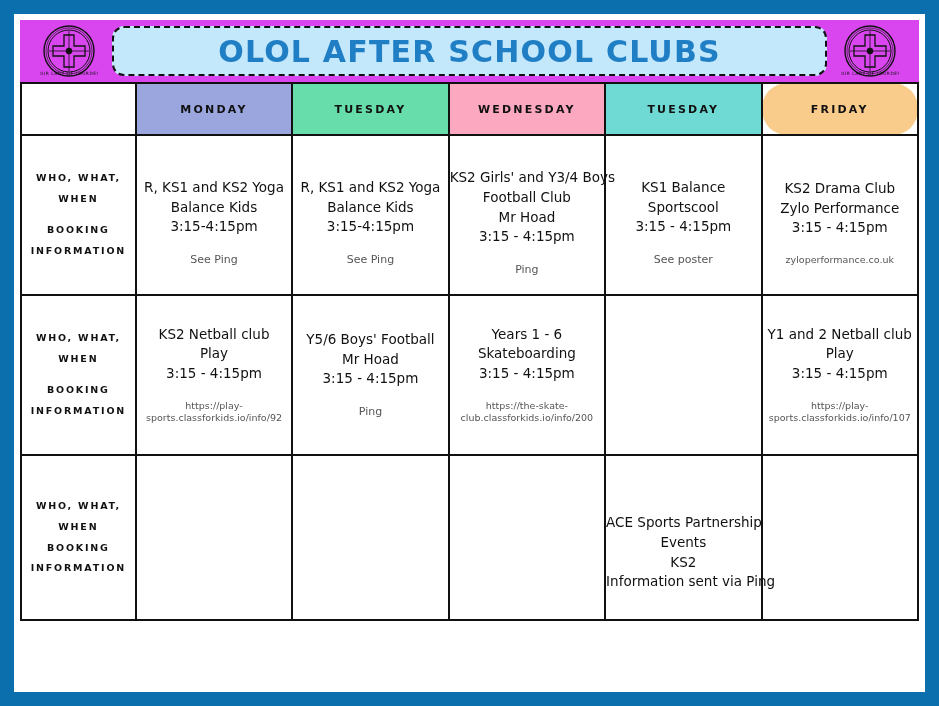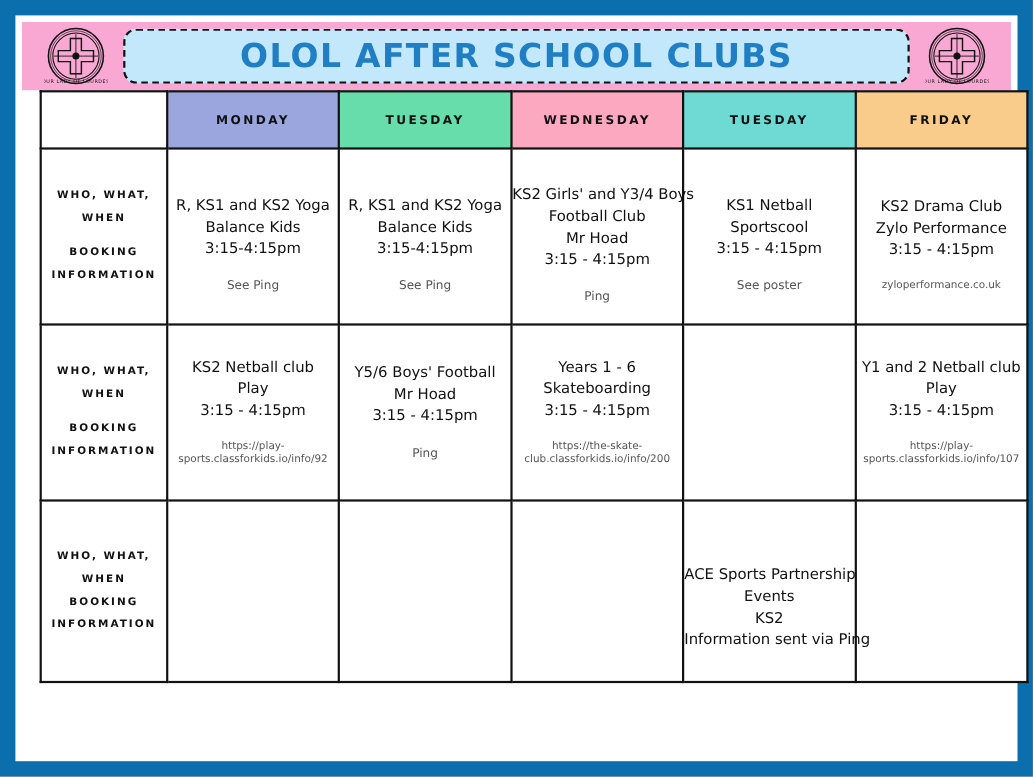--- a/index.html
+++ b/index.html
@@ -35,21 +35,21 @@
   .header {
     position: absolute;
     left: 0; top: 0;
     width: 100%;
     height: 62px;
     display: flex;
     align-items: center;
     justify-content: space-between;
     padding: 0 20px;
     box-sizing: border-box;
-    background: #f9a8d4;
+    background: #d946ef;
   }
 
   .crest {
     width: 58px;
     height: 58px;
     flex: 0 0 58px;
     position: relative;
   }
   .crest svg { display: block; }
 
@@ -69,21 +69,21 @@
     font-size: 30px;
     font-weight: bold;
     letter-spacing: 1.2px;
     font-family: "DejaVu Sans", sans-serif;
     white-space: nowrap;
   }
 
   
   .grid {
     position: absolute;
-    left: 16px;
+    left: 0;
     top: 62px;
     width: 100%;
     height: 524px;
     border-collapse: collapse;
     table-layout: fixed;
   }
   .grid td, .grid th {
     border: 2px solid #111111;
     padding: 0;
     vertical-align: middle;
@@ -217,21 +217,21 @@
           <col class="col-day">
           <col class="col-day">
       </colgroup>
       <thead>
         <tr>
           <th class="corner-cell"></th>
           <th class="day-head" style="background: rgb(154, 166, 221);">MONDAY</th>
           <th class="day-head" style="background: rgb(102, 221, 170);">TUESDAY</th>
           <th class="day-head" style="background: rgb(251, 168, 192);">WEDNESDAY</th>
           <th class="day-head" style="background: rgb(111, 217, 212);">TUESDAY</th>
-          <th class="day-head" style="background: rgb(249, 204, 140);">FRIDAY</th>
+          <th class="day-head" style="background: rgb(249, 204, 140); border-radius: 25px;">FRIDAY</th>
         </tr>
       </thead>
       <tbody>
           <tr class="r1" style="height: 160px;">
             <td class="row-label">
               <div>WHO, WHAT,</div>
               <div>WHEN</div>
               <span class="gap"></span>
               <div>BOOKING</div>
               <div>INFORMATION</div>
@@ -256,21 +256,21 @@
               <div class="cell-main">
                 <div>KS2 Girls' and Y3/4 Boys</div>
                 <div>Football Club</div>
                 <div>Mr Hoad</div>
                 <div>3:15 - 4:15pm</div>
               </div>
               <div class="cell-booking">Ping</div>
             </td>
             <td class="cell-body">
               <div class="cell-main">
-                <div>KS1 Netball</div>
+                <div>KS1 Balance</div>
                 <div>Sportscool</div>
                 <div>3:15 - 4:15pm</div>
               </div>
               <div class="cell-booking">See poster</div>
             </td>
             <td class="cell-body">
               <div class="cell-main">
                 <div>KS2 Drama Club</div>
                 <div>Zylo Performance</div>
                 <div>3:15 - 4:15pm</div>

